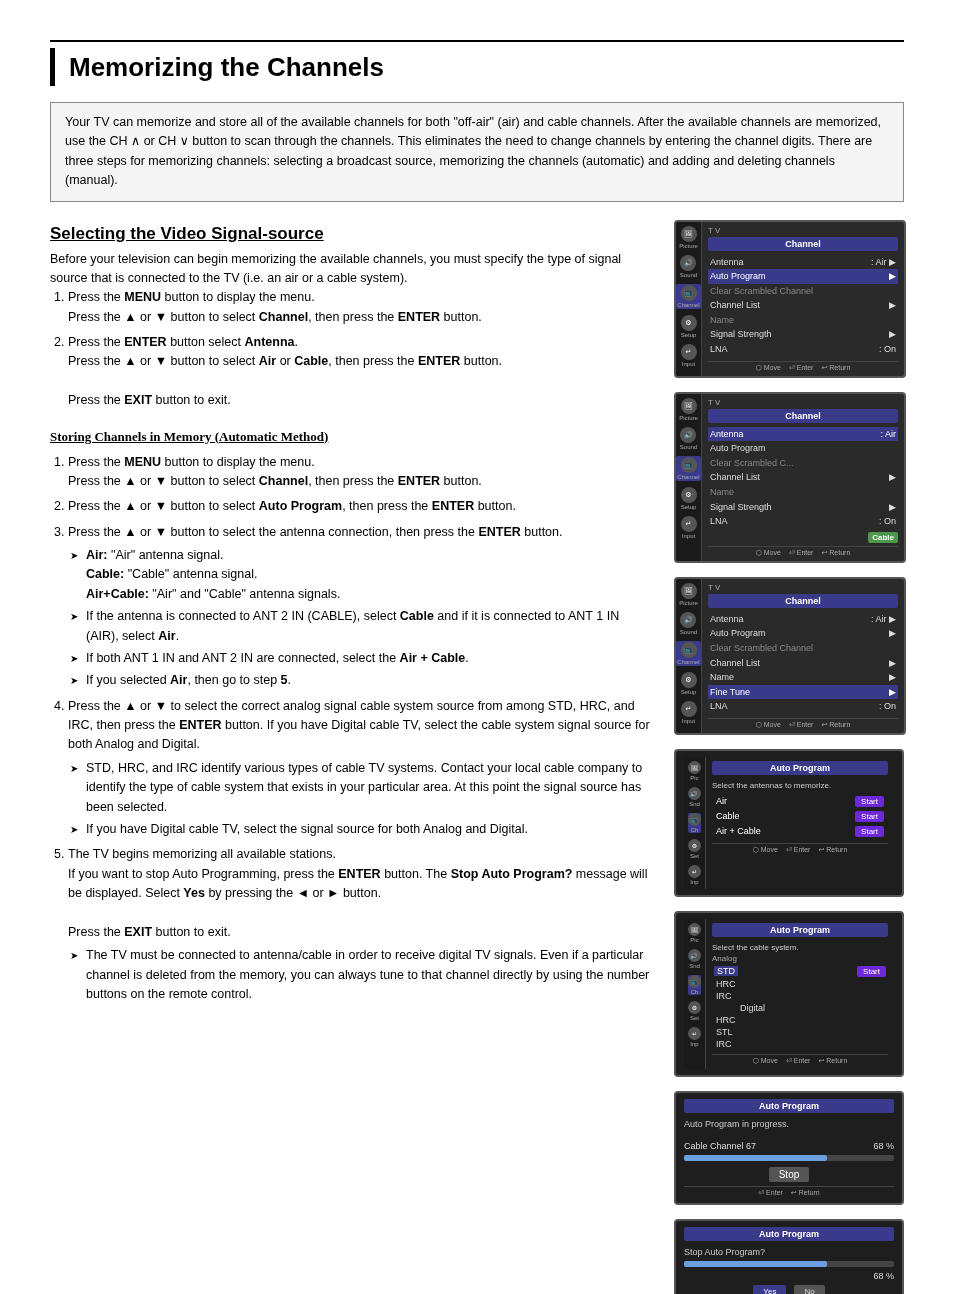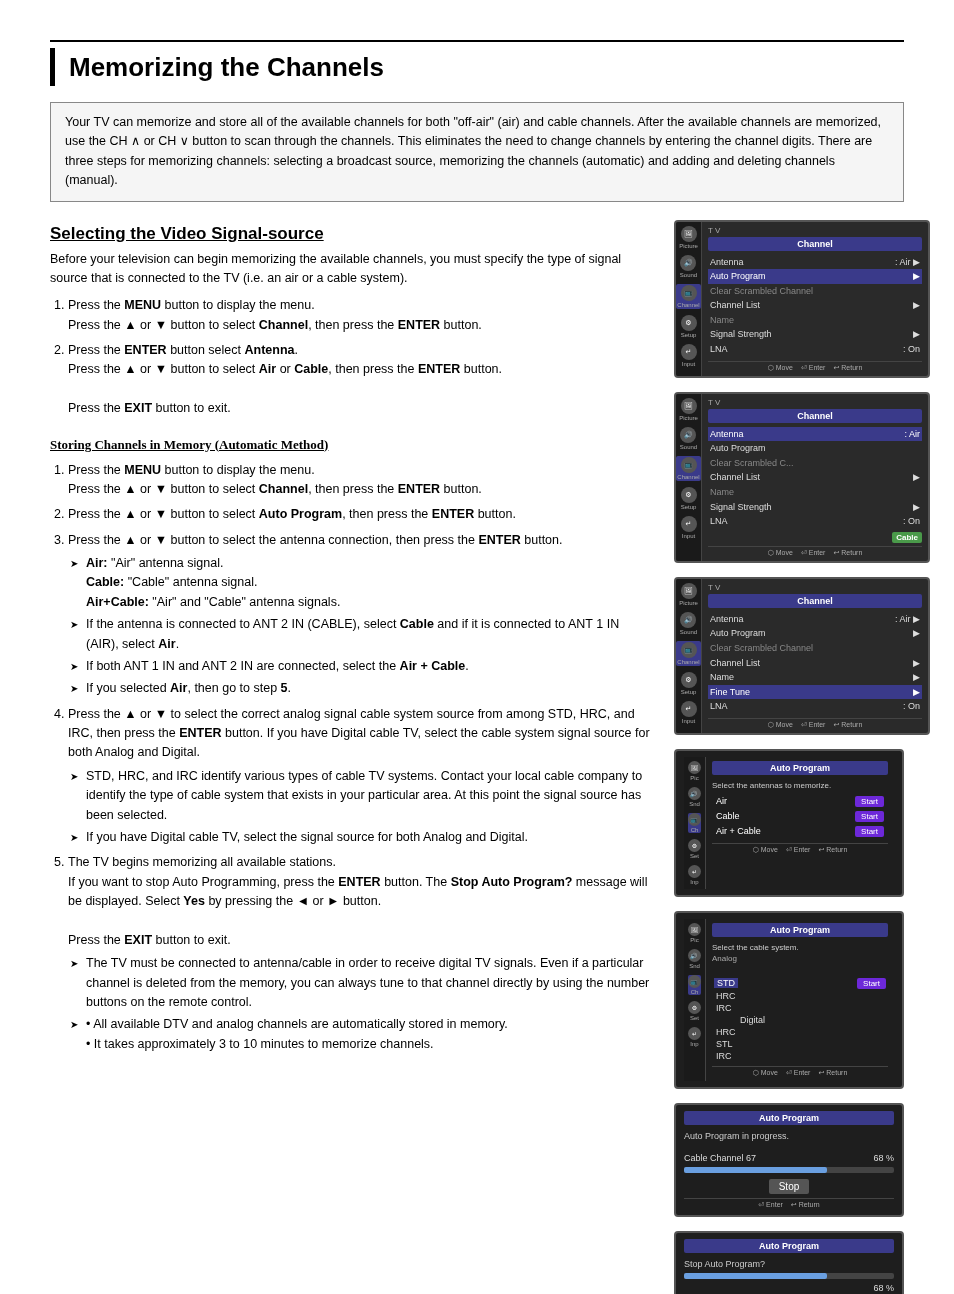--- a/index.html
+++ b/index.html
@@ -88,21 +88,20 @@
       font-weight: bold;
       text-decoration: underline;
       margin-bottom: 8px;
       margin-top: 18px;
       font-family: Liberation Serif, serif;
     }
 
     p.body-text {
       font-size: 12.5px;
       line-height: 1.55;
-      margin-bottom: 8px;
     }
 
     ol.steps {
       padding-left: 18px;
       margin-bottom: 8px;
     }
 
     ol.steps > li {
       font-size: 12.5px;
       line-height: 1.55;
@@ -141,21 +140,21 @@
     
     .tv-screen {
       background: #2a2a2a;
       border: 2px solid #555;
       border-radius: 4px;
       padding: 0;
       color: #fff;
       font-size: 10px;
       margin-bottom: 6px;
       overflow: hidden;
-      width: 256px;
+      width: 232px;
     }
 
     .tv-sidebar-icons {
       background: #1a1a1a;
       width: 26px;
       display: flex;
       flex-direction: column;
       align-items: center;
       padding: 4px 2px;
       gap: 6px;
@@ -400,21 +399,20 @@
             <li>STD, HRC, and IRC identify various types of cable TV systems. Contact your local cable company to identify the type of cable system that exists in your particular area. At this point the signal source has been selected.</li>
             <li>If you have Digital cable TV, select the signal source for both Analog and Digital.</li>
           </ul>
         </li>
         <li>
           The TV begins memorizing all available stations.<br>
           If you want to stop Auto Programming, press the <strong>ENTER</strong> button. The <strong>Stop Auto Program?</strong> message will be displayed. Select <strong>Yes</strong> by pressing the ◄ or ► button.<br><br>
           Press the <strong>EXIT</strong> button to exit.
           <ul class="sub-list">
             <li>The TV must be connected to antenna/cable in order to receive digital TV signals. Even if a particular channel is deleted from the memory, you can always tune to that channel directly by using the number buttons on the remote control.</li>
-            <li>• All available DTV and analog channels are automatically stored in memory.<br>• It takes approximately 3 to 10 minutes to memorize channels.</li>
           </ul>
         </li>
       </ol>
     </div>
 
     <div class="sidebar">
 
       <div class="tv-screen">
         <div style="display:flex;">
           <div class="tv-sidebar-icons">
@@ -672,21 +670,21 @@
               <div class="tv-icon-label">Set</div>
             </div>
             <div class="tv-icon-item">
               <div class="tv-icon-circle" style="width:13px;height:13px;font-size:6px;">↵</div>
               <div class="tv-icon-label">Inp</div>
             </div>
           </div>
           <div class="tv-main">
             <div class="tv-auto-header">Auto Program</div>
             <div style="font-size:8px;color:#ccc;margin-bottom:2px;">Select the cable system.</div>
-            <div style="font-size:8px;color:#aaa;margin-bottom:14px;">Analog</div>
+            <div style="font-size:8px;color:#aaa;margin-bottom:2px;">Analog</div>
             <div style="display:flex;justify-content:space-between;align-items:center;padding:1px 2px;">
               <span style="font-size:9px;color:#fff;background:#3a3a8a;padding:0 3px;">STD</span>
               <span class="tv-start-btn">Start</span>
             </div>
             <div style="font-size:9px;color:#ddd;padding:1px 4px;">HRC</div>
             <div style="font-size:9px;color:#ddd;padding:1px 4px;">IRC</div>
             <div style="font-size:9px;color:#ddd;padding:1px 4px;margin-left:24px;">Digital</div>
             <div style="font-size:9px;color:#ddd;padding:1px 4px;">HRC</div>
             <div style="font-size:9px;color:#ddd;padding:1px 4px;">STL</div>
             <div style="font-size:9px;color:#ddd;padding:1px 4px;">IRC</div>

